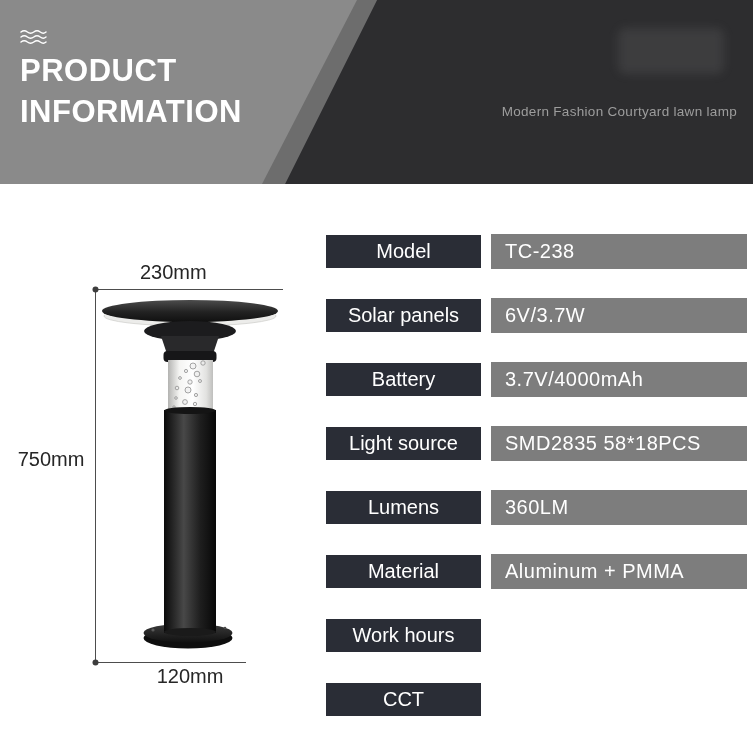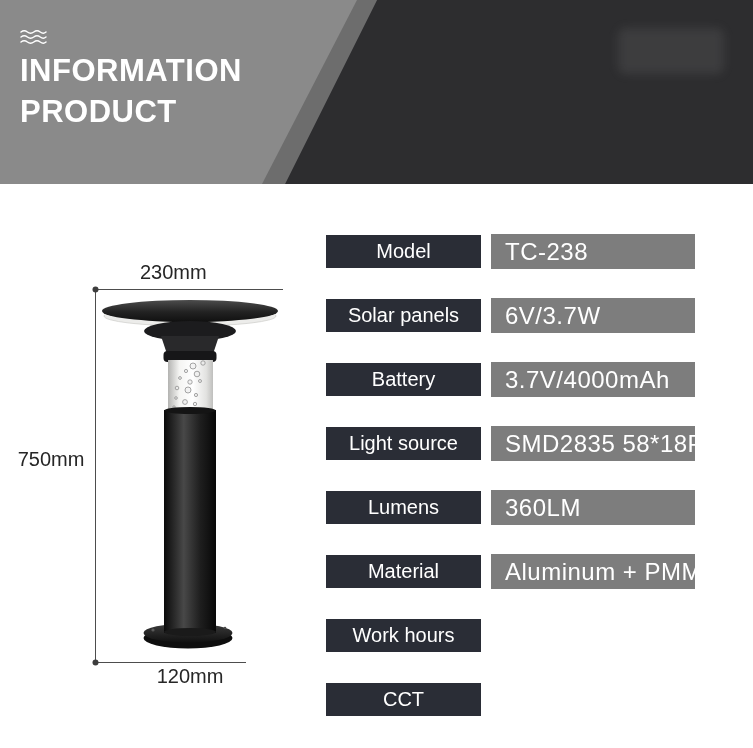--- a/index.html
+++ b/index.html
@@ -25,22 +25,22 @@
 
   
   .specs { position:absolute; left:0; top:0; width:753px; height:748px; pointer-events:none; }
   .spec-row { position:absolute; left:13px; width:753px; height:35px; }
   .spec-label {
     position:absolute; left:313px; top:1px; width:155px; height:33px;
     background:#2a2d36; color:#ffffff; font-size:20px; line-height:33px;
     text-align:center; white-space:nowrap;
   }
   .spec-value {
-    position:absolute; left:478px; top:0; width:204px; height:35px;
-    background:#7d7d7d; color:#ffffff; font-size:24px; line-height:35px;
+    position:absolute; left:478px; top:0; width:256px; height:35px;
+    background:#7d7d7d; color:#ffffff; font-size:20px; line-height:35px;
     padding-left:14px; letter-spacing:0.5px; white-space:nowrap;
   }
 </style>
 </head>
 <body>
 
 <div class="page">
 
   <div class="banner">
     <svg class="diag" width="753" height="184" viewBox="0 0 753 184">
@@ -49,23 +49,24 @@
     </svg>
     <div class="watermark"></div>
     <svg class="waves" width="27" height="16" viewBox="0 0 27 16">
       <g fill="none" stroke="#ffffff" stroke-width="1.4" stroke-linecap="round">
         <path d="M1,3 q3.2,-2.4 6.4,0 t6.4,0 t6.4,0 t5.8,0"></path>
         <path d="M1,8 q3.2,-2.4 6.4,0 t6.4,0 t6.4,0 t5.8,0"></path>
         <path d="M1,13 q3.2,-2.4 6.4,0 t6.4,0 t6.4,0 t5.8,0"></path>
       </g>
     </svg>
     <div class="title">
+      <div>PRODUCT</div>
       <div>INFORMATION</div>
-      <div>PRODUCT</div>
     </div>
+    <div class="subtitle">Modern Fashion Courtyard lawn lamp</div>
   </div>
 
   <svg class="lamp-svg" style="position:absolute;left:0;top:250px;" width="310" height="450" viewBox="0 250 310 450">
     <defs>
       <linearGradient id="saucerGrad" x1="0" y1="0" x2="0" y2="1">
         <stop offset="0" stop-color="#4c4c4c"></stop>
         <stop offset="0.55" stop-color="#222222"></stop>
         <stop offset="1" stop-color="#101010"></stop>
       </linearGradient>
       <linearGradient id="tubeGrad" x1="0" y1="0" x2="1" y2="0">

